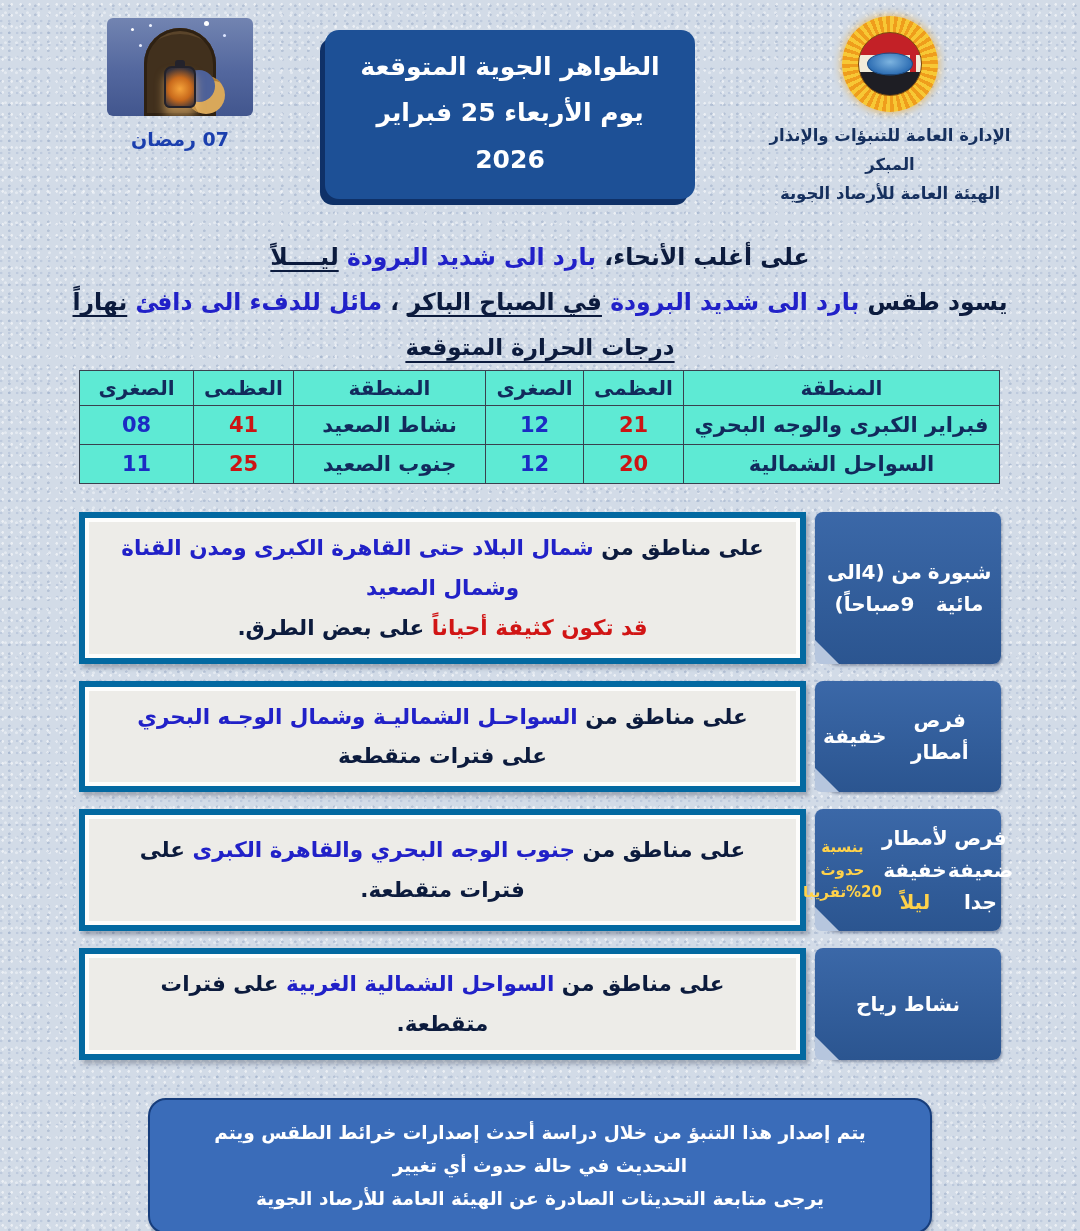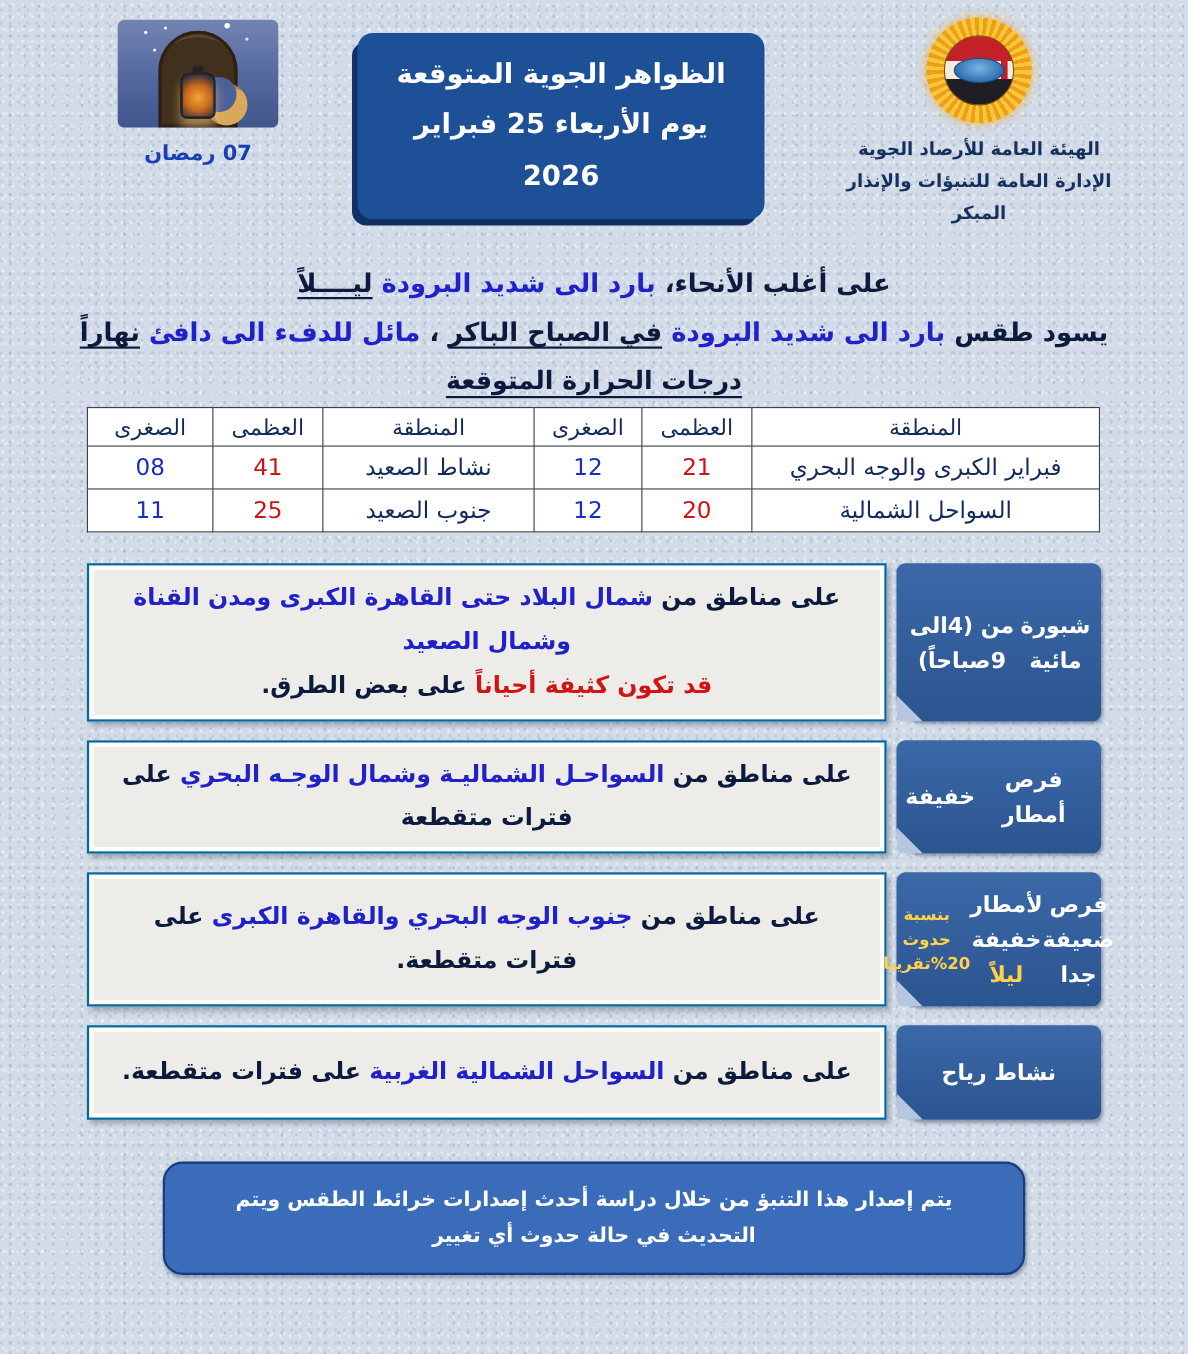--- a/index.html
+++ b/index.html
@@ -53,41 +53,41 @@
   .ram-caption{margin-top:12px;color:#1b3fae;font-weight:bold;font-size:19px;}
   
   .intro{margin-top:26px;text-align:center;font-weight:bold;font-size:23.5px;line-height:1.95;color:#0c1b3d;}
   .dark{color:#0c1b3d;} .blue{color:#2121c8;} .red{color:#d11515;}
   .u{text-decoration:underline;text-underline-offset:5px;text-decoration-thickness:2px;}
   
   .temps-title{margin-top:8px;text-align:center;font-weight:bold;font-size:23px;color:#0c1b3d;
     text-decoration:underline;text-underline-offset:6px;text-decoration-thickness:2px;}
   .temps-wrap{width:920px;margin:10px auto 0;}
   table.temps{width:100%;border-collapse:collapse;table-layout:fixed;}
-  table.temps th,table.temps td{border:1px solid #39404e;background:#ffffff;
-    font-weight:normal;text-align:center;padding:0 4px;}
+  table.temps th,table.temps td{border:1px solid #39404e;background:#5eead4;
+    font-weight:bold;text-align:center;padding:0 4px;}
   table.temps th{height:34px;font-size:20px;color:#122a5c;}
   table.temps td{height:38px;font-size:21px;}
   th.h-max{color:#cc1414;} th.h-min{color:#1b2cc4;}
   td.v-region{color:#122a5c;font-size:20px;} td.v-max{color:#cc1414;} td.v-min{color:#1b2cc4;}
   col.c-region-r{width:316px;} col.c-max{width:100px;} col.c-min{width:98px;}
   col.c-region-l{width:192px;} col.c-min2{width:114px;}
   
   .sections{width:922px;margin:28px auto 0;}
   .section{display:flex;gap:9px;margin-bottom:17px;}
   .s-label{width:186px;flex:0 0 186px;position:relative;border-radius:8px;border-bottom-left-radius:24px;
     background:linear-gradient(180deg,#3b68a8 0%,#2b5590 100%);
     display:flex;justify-content:center;align-items:center;
     color:#fff;font-weight:bold;font-size:20px;text-align:center;line-height:1.6;padding:6px 8px;box-sizing:border-box;
     box-shadow:1px 2px 3px rgba(30,45,80,.4);}
   .s-label::after{content:"";position:absolute;left:0;bottom:0;width:0;height:0;
     border-right:24px solid transparent;border-bottom:24px solid #b6c6de;border-bottom-left-radius:6px;}
   .yellow{color:#ffd24a;}
   .s-label .small{font-size:15px;line-height:1.5;}
-  .s-content{flex:1;background:#edece8;border:2px solid #0369a1;
+  .s-content{flex:1;background:#edece8;border:6px solid #0369a1;
     box-shadow:inset 0 0 0 4px #fdfdfc,3px 4px 4px rgba(60,70,90,.35);
     display:flex;align-items:center;justify-content:center;text-align:center;
     font-weight:bold;font-size:21.5px;line-height:1.85;padding:10px 26px;box-sizing:border-box;}
   .h112{min-height:112px;} .h100{min-height:100px;} .h122{min-height:122px;} .h86{min-height:86px;}
   
   .note{width:784px;margin:38px auto 0;background:#3a6cb9;border:2px solid #163d7c;border-radius:18px;
     color:#fff;font-weight:bold;font-size:18.5px;line-height:1.8;text-align:center;padding:16px 30px;box-sizing:border-box;
     box-shadow:1px 2px 3px rgba(30,45,80,.35);}
 </style>
 </head>
@@ -96,22 +96,22 @@
 <div class="hdr">
 
   <div class="logo-block">
     <div class="sun">
       <div class="globe">
         <div class="stripe"></div>
         <div class="cloud"></div>
       </div>
     </div>
     <div class="agency">
+      <div>الإدارة العامة للتنبؤات والإنذار المبكر</div>
       <div>الهيئة العامة للأرصاد الجوية</div>
-      <div>الإدارة العامة للتنبؤات والإنذار المبكر</div>
     </div>
   </div>
 
   <div class="title-box">
     <div>الظواهر الجوية المتوقعة</div>
     <div>يوم الأربعاء 25 فبراير 2026</div>
   </div>
 
   <div class="ram-block">
     <div class="ram-art">
@@ -217,13 +217,14 @@
     <div class="s-content h86">
       <div><span class="dark">على مناطق من </span><span class="blue">السواحل الشمالية الغربية </span><span class="dark">على فترات متقطعة.</span>
       </div>
     </div>
   </div>
 
 </div>
 
 <div class="note">
   <div>يتم إصدار هذا التنبؤ من خلال دراسة أحدث إصدارات خرائط الطقس ويتم التحديث في حالة حدوث أي تغيير</div>
+  <div>يرجى متابعة التحديثات الصادرة عن الهيئة العامة للأرصاد الجوية</div>
 </div>
 
 </body></html>

